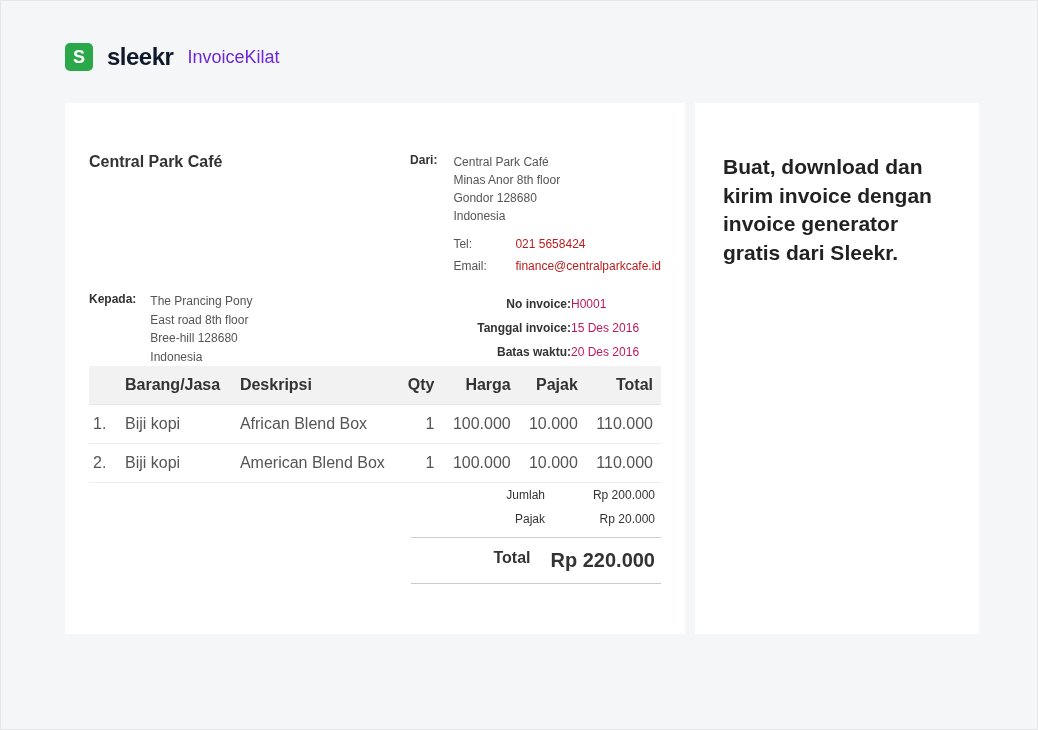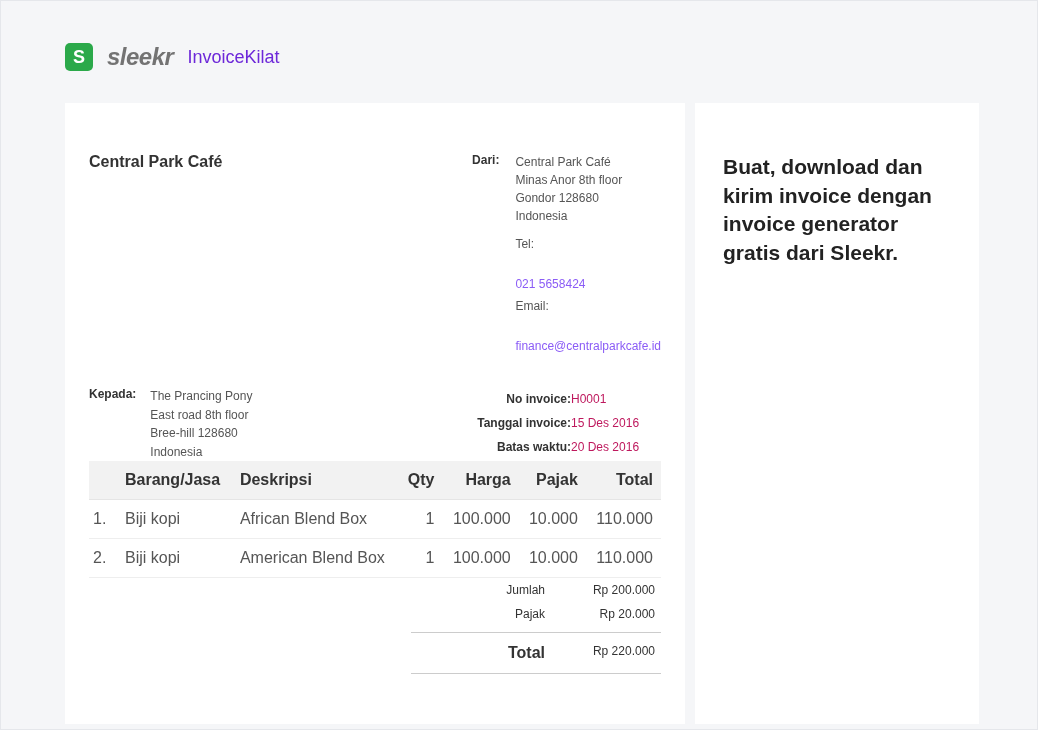--- a/index.html
+++ b/index.html
@@ -32,22 +32,21 @@
     align-items: center;
     justify-content: center;
     color: #fff;
     font-weight: 700;
     font-size: 18px;
   }
   .brand {
     font-size: 24px;
     font-weight: 600;
     letter-spacing: -0.5px;
-    color: #737373;
-    font-style: italic;
+    color: #0f172a;
   }
   .product {
     font-size: 18px;
     color: #6d28d9;
     font-weight: 400;
   }
   .product .light { font-weight: 300; }
   .content-row {
     display: flex;
     gap: 10px;
@@ -67,38 +66,38 @@
     font-size: 21px;
     font-weight: 700;
     line-height: 1.36;
     color: #222;
   }
 
   
   .top-block {
     display: flex;
     justify-content: space-between;
-    margin-bottom: 32px;
+    margin-bottom: 17px;
   }
   .company-name {
     font-size: 16px;
     font-weight: 700;
     color: #333;
   }
   .from-block {
     display: flex;
     gap: 16px;
     font-size: 12px;
     color: #555;
   }
   .from-label { font-weight: 700; color:#333; text-align:right; width:40px;}
   .from-lines div { line-height: 1.5; }
-  .contact-row { display: flex; gap: 22px; margin-top: 10px; flex-direction: column; }
+  .contact-row { display: flex; gap: 22px; margin-top: 10px; }
   .contact-lbl { font-weight: 400; color:#555; width:40px;}
-  .contact-val { color:#8b5cf6;}
+  .contact-val { color:#b91c1c;}
 
   .mid-block {
     display: flex;
     justify-content: space-between;
     font-size: 12px;
   }
   .to-block { display:flex; gap: 14px; }
   .to-label { font-weight: 700; color:#333;}
   .to-lines div { line-height: 1.55; color:#555;}
   .meta-block {}
@@ -137,21 +136,21 @@
   .totals .trow {
     display: flex;
     justify-content: flex-end;
     gap: 20px;
     padding: 5px 6px;
   }
   .totals .tlbl { text-align: right; color:#333;}
   .totals .tval { text-align: right; min-width: 90px; color:#333;}
   .totals .divider { border-top: 1px solid #ccc; margin: 6px 0; }
   .totals .grand .tlbl { font-size: 16px; font-weight: 700; }
-  .totals .grand .tval { font-size: 12px; font-weight: 400; }
+  .totals .grand .tval { font-size: 20px; font-weight: 700; }
 </style>
 </head>
 <body>
 
 <div class="outer">
 
   <div class="header-bar">
     <div class="logo-badge">S</div>
     <div class="brand">sleekr</div>
     <div class="product">

